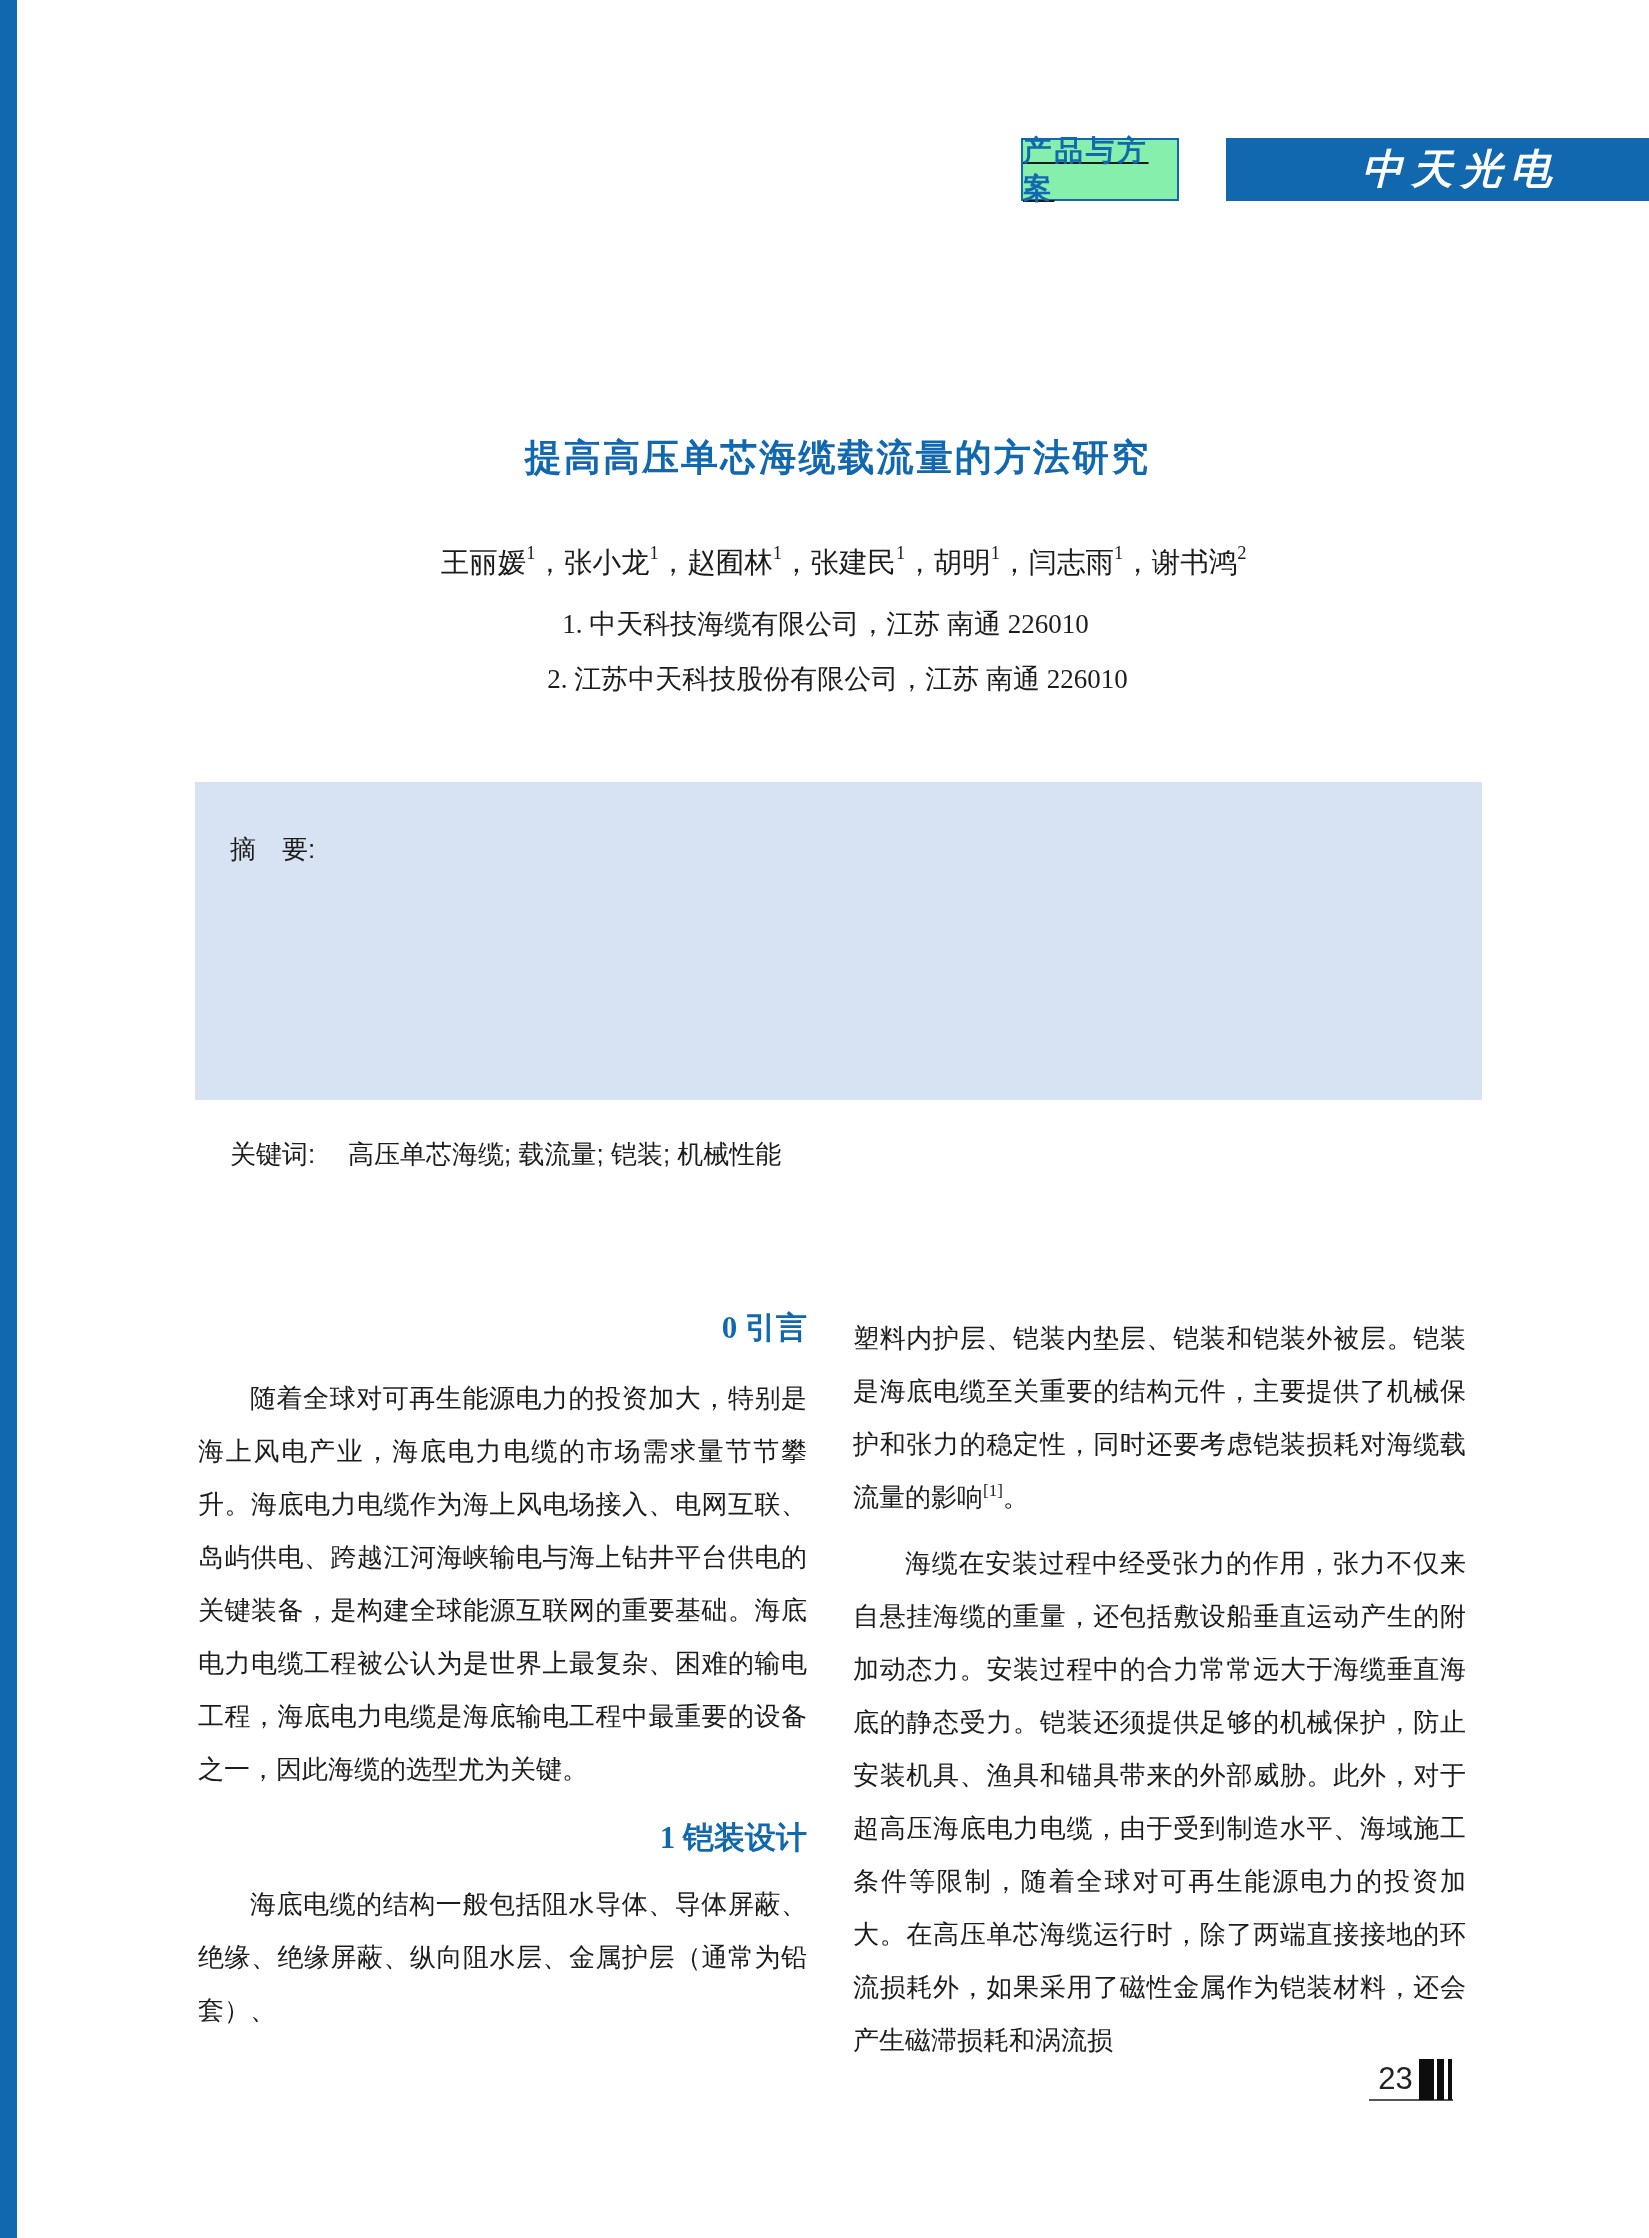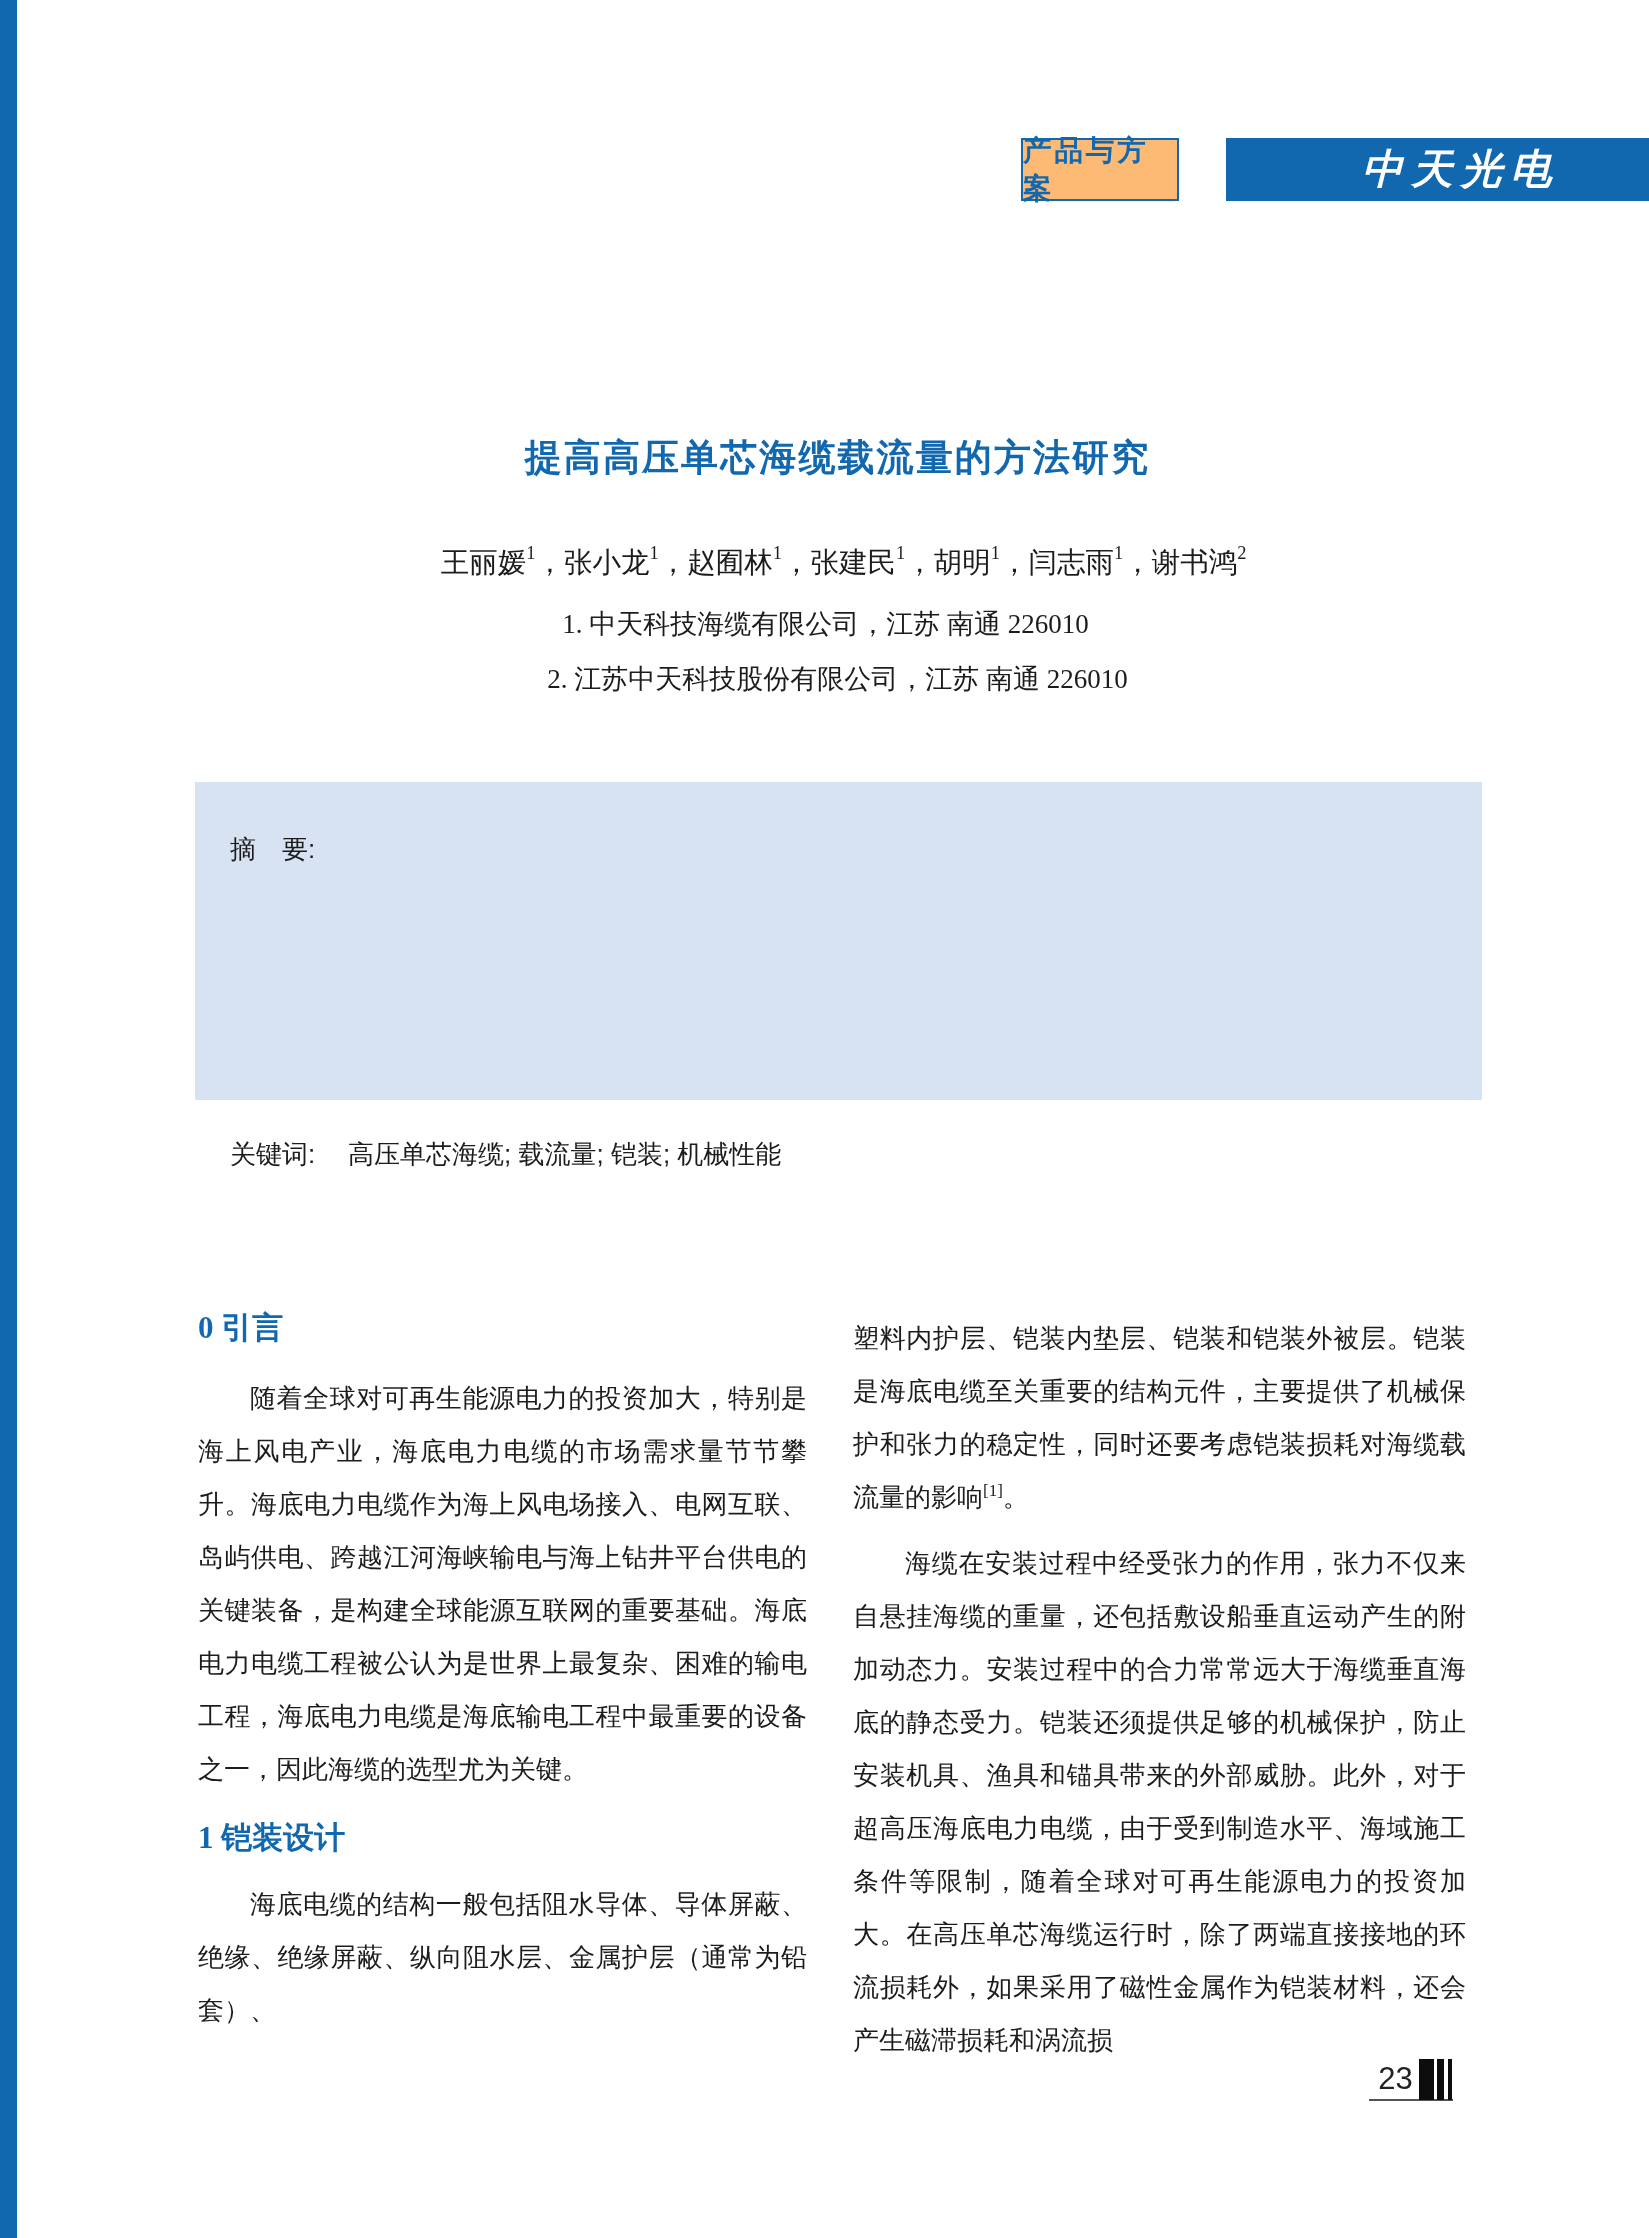--- a/index.html
+++ b/index.html
@@ -18,22 +18,22 @@
     font-family:"Liberation Serif","DejaVu Serif",serif;
   }
   
   .edge-strip {
     position:absolute; left:0; top:0; width:17px; height:2239px;
     background:var(--accent);
   }
   
   .section-tab {
     position:absolute; left:1021px; top:138px; width:158px; height:63px;
-    box-sizing:border-box; border:2.1px solid var(--accent); background:#fdba74;
-    display:flex; align-items:center; justify-content:center;
+    box-sizing:border-box; border:2.1px solid var(--accent); background:#86efac;
+    display:flex; align-items:center; justify-content:center;text-decoration:underline;
   }
   .section-tab-label {
     color:var(--accent); font-size:28.5px; letter-spacing:2.9px;
     font-family:"Liberation Sans","DejaVu Sans",sans-serif; font-weight:bold;
   }
   .brand-box {
     position:absolute; left:1226px; top:138px; width:470px; height:63px;
     background:var(--accent); display:flex; align-items:center; justify-content:center;
   }
   .brand-text {
@@ -65,21 +65,21 @@
     font-size:26px; line-height:51px; text-align:justify;
   }
   .kw-label { position:absolute; left:35px; top:355px; font-size:26px; }
   .kw-text  { position:absolute; left:153px; top:355px; width:1099px; font-size:26px; }
   
   .col { position:absolute; width:609px; font-size:26px; line-height:53px; text-align:justify; }
   .col-left  { left:198px;  top:1308px; }
   .col-right { left:853px; top:1312px; width:613px; }
   .sec-heading {
     color:var(--accent); font-weight:bold; font-size:31px; line-height:40px;
-    margin:0 0 24px 0; text-align:left;
+    margin:0 0 24px 0; text-align:right;
   }
   .sec-heading.second { margin:22px 0 20px 0; }
   .para { margin:0; }
   .para.indent { text-indent:2em; }
   .para.follow { margin-top:10px; }
   .ref-sup { font-size:17px; position:relative; top:-10px; }
   
   .footer-rule { position:absolute; left:1369px; top:2099px; width:84px; height:2.1px; background:#555; }
   .page-number {
     position:absolute; left:1375px; top:2061px; width:41px; text-align:center;

